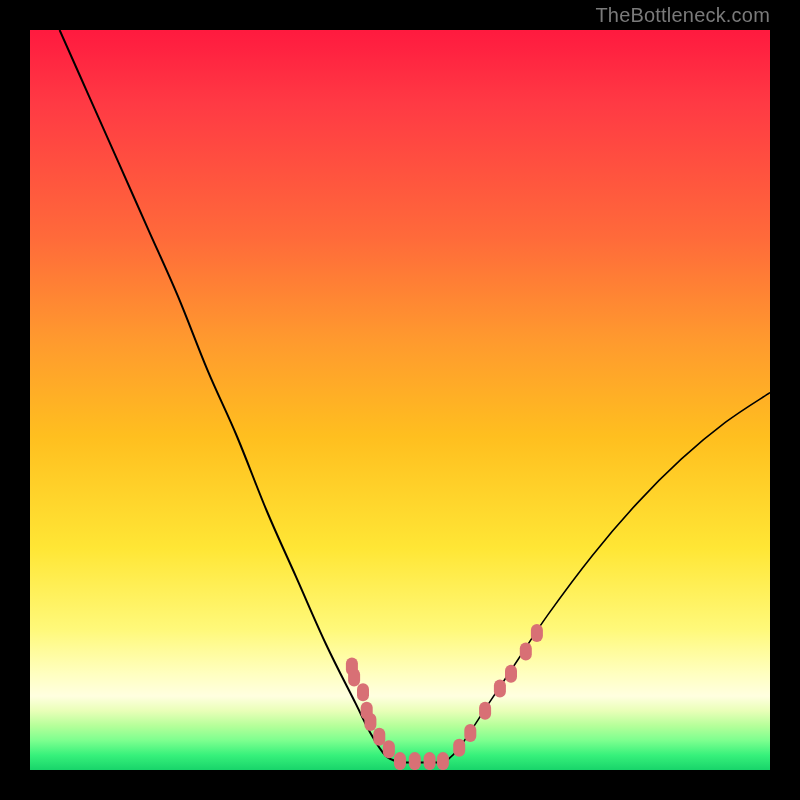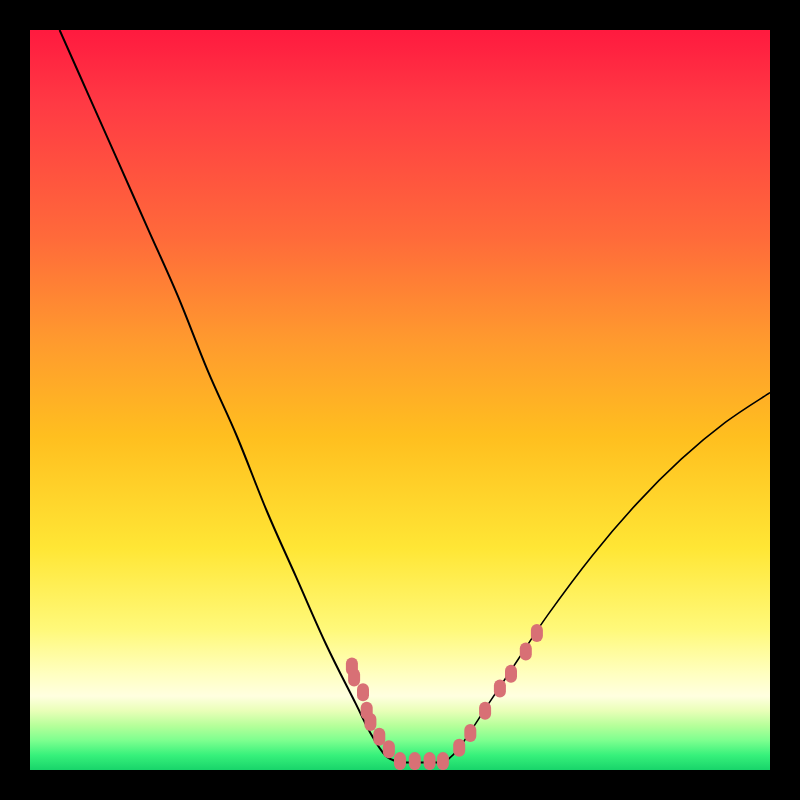--- a/index.html
+++ b/index.html
@@ -96,13 +96,14 @@
           <rect x="423.2" y="708.8" width="12" height="18" rx="6" ry="6" fill="#d87075"></rect>
           <rect x="434.29999999999995" y="694" width="12" height="18" rx="6" ry="6" fill="#d87075"></rect>
           <rect x="449.09999999999997" y="671.8" width="12" height="18" rx="6" ry="6" fill="#d87075"></rect>
           <rect x="463.90000000000003" y="649.6" width="12" height="18" rx="6" ry="6" fill="#d87075"></rect>
           <rect x="475" y="634.8" width="12" height="18" rx="6" ry="6" fill="#d87075"></rect>
           <rect x="489.8" y="612.6" width="12" height="18" rx="6" ry="6" fill="#d87075"></rect>
           <rect x="500.90000000000003" y="594.1" width="12" height="18" rx="6" ry="6" fill="#d87075"></rect>
         </g>
     </svg>
   </div>
+  <div class="watermark">TheBottleneck.com</div>
 </div>
 
 </body></html>

